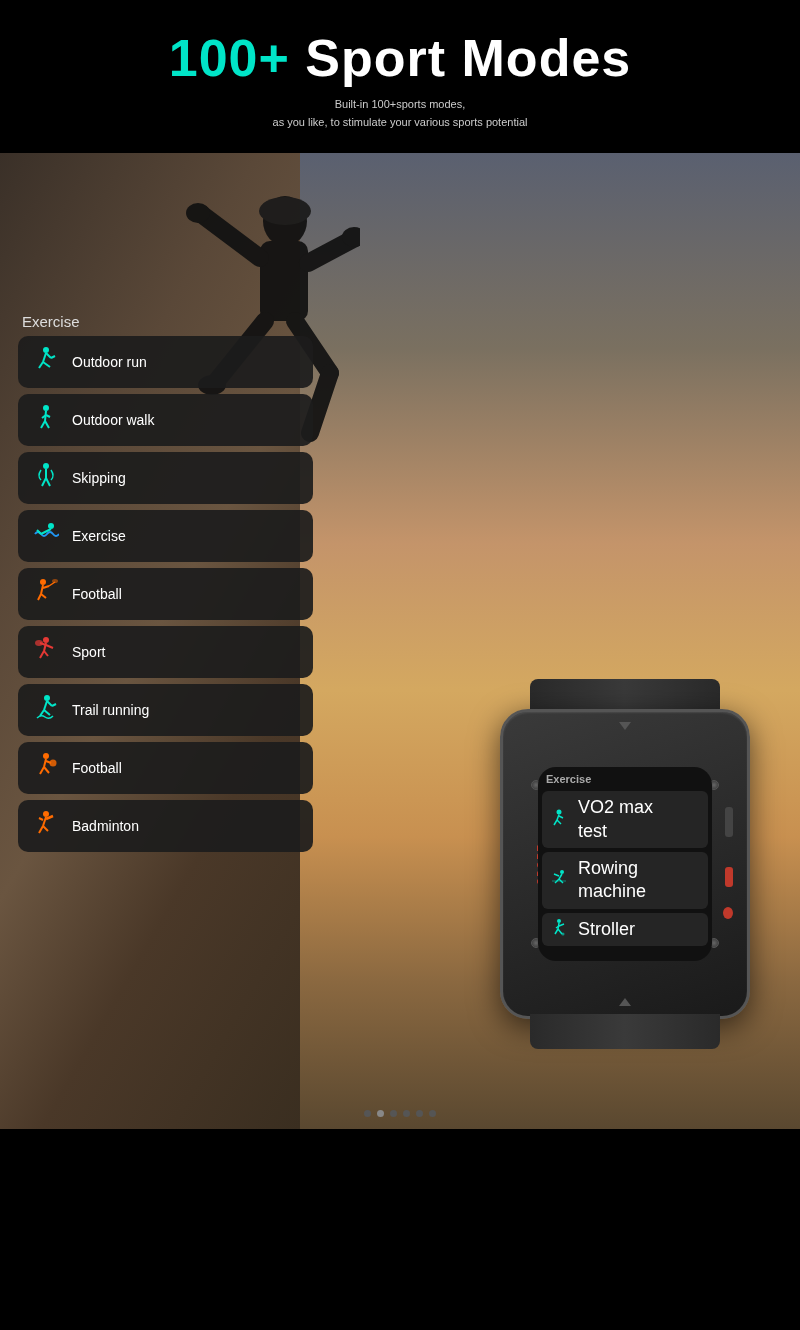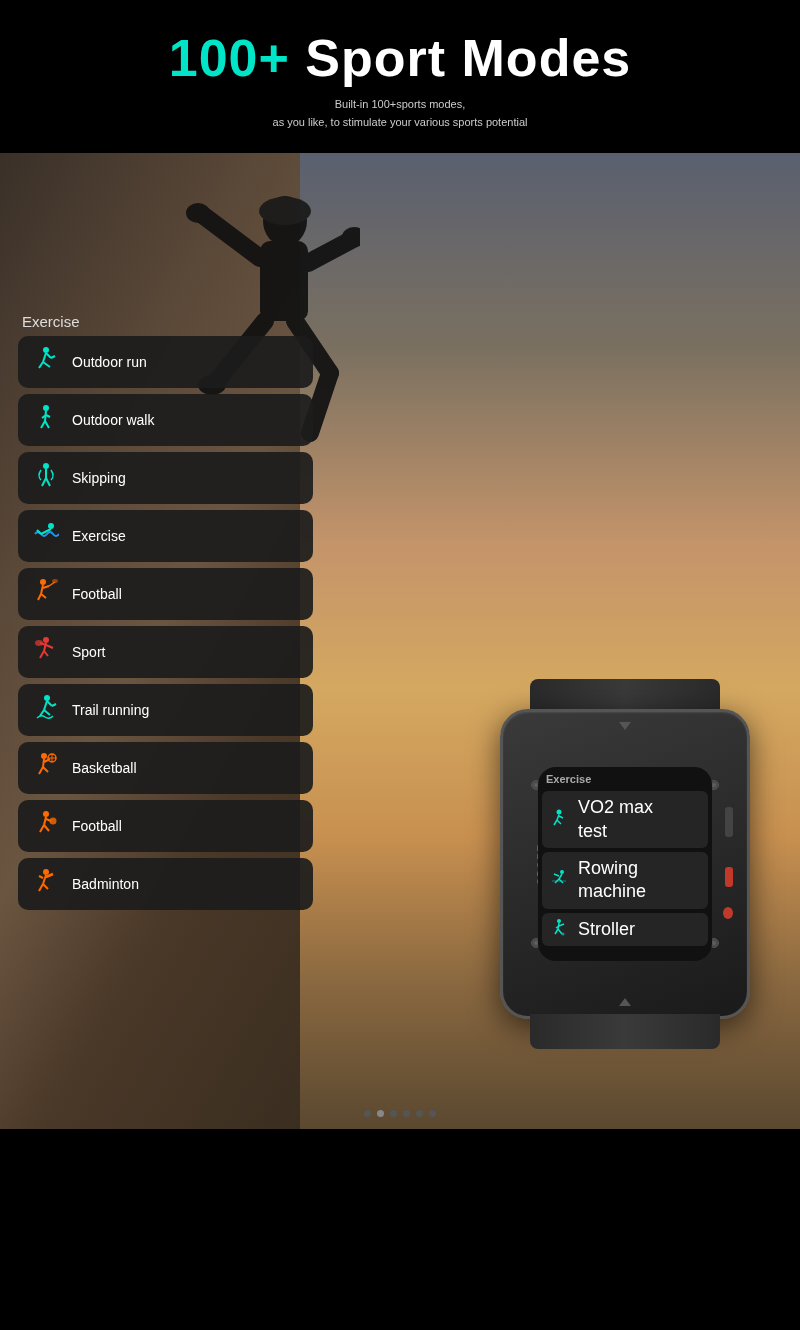--- a/index.html
+++ b/index.html
@@ -404,35 +404,20 @@
             <line x1="11" y1="16" x2="7" y2="22" stroke="#00e5c8" stroke-width="2"></line>
             <line x1="11" y1="16" x2="17" y2="21" stroke="#00e5c8" stroke-width="2"></line>
             <line x1="14" y1="7" x2="19" y2="12" stroke="#00e5c8" stroke-width="2"></line>
             <line x1="19" y1="12" x2="23" y2="10" stroke="#00e5c8" stroke-width="2"></line>
             <path d="M4,24 Q8,20 12,23 Q16,26 20,22" stroke="#00e5c8" stroke-width="1.5" fill="none"></path>
           </svg>
       </span>
       <span class="exercise-name">Trail running</span>
     </div>
 
-    <div class="exercise-item">
-      <span class="exercise-icon icon-orange">
-        <svg width="26" height="26" viewBox="0 0 26 26">
-            <circle cx="11" cy="4" r="3" fill="#ff6b00"></circle>
-            <line x1="11" y1="7" x2="10" y2="15" stroke="#ff6b00" stroke-width="2"></line>
-            <line x1="10" y1="15" x2="6" y2="22" stroke="#ff6b00" stroke-width="2"></line>
-            <line x1="10" y1="15" x2="15" y2="20" stroke="#ff6b00" stroke-width="2"></line>
-            <line x1="11" y1="10" x2="17" y2="7" stroke="#ff6b00" stroke-width="2"></line>
-            <circle cx="19" cy="6" r="4" fill="none" stroke="#ff6b00" stroke-width="1.5"></circle>
-            <line x1="15" y1="6" x2="23" y2="6" stroke="#ff6b00" stroke-width="1"></line>
-            <line x1="19" y1="2" x2="19" y2="10" stroke="#ff6b00" stroke-width="1"></line>
-          </svg>
-      </span>
-      <span class="exercise-name">Basketball</span>
-    </div>
 
     <div class="exercise-item">
       <span class="exercise-icon icon-orange">
         <svg width="26" height="26" viewBox="0 0 26 26">
             <circle cx="13" cy="4" r="3" fill="#ff6b00"></circle>
             <line x1="13" y1="7" x2="11" y2="15" stroke="#ff6b00" stroke-width="2"></line>
             <line x1="11" y1="15" x2="7" y2="22" stroke="#ff6b00" stroke-width="2"></line>
             <line x1="11" y1="15" x2="16" y2="21" stroke="#ff6b00" stroke-width="2"></line>
             <line x1="13" y1="9" x2="18" y2="11" stroke="#ff6b00" stroke-width="2"></line>
             <circle cx="20" cy="11" r="3.5" fill="#ff6b00" opacity="0.8"></circle>

